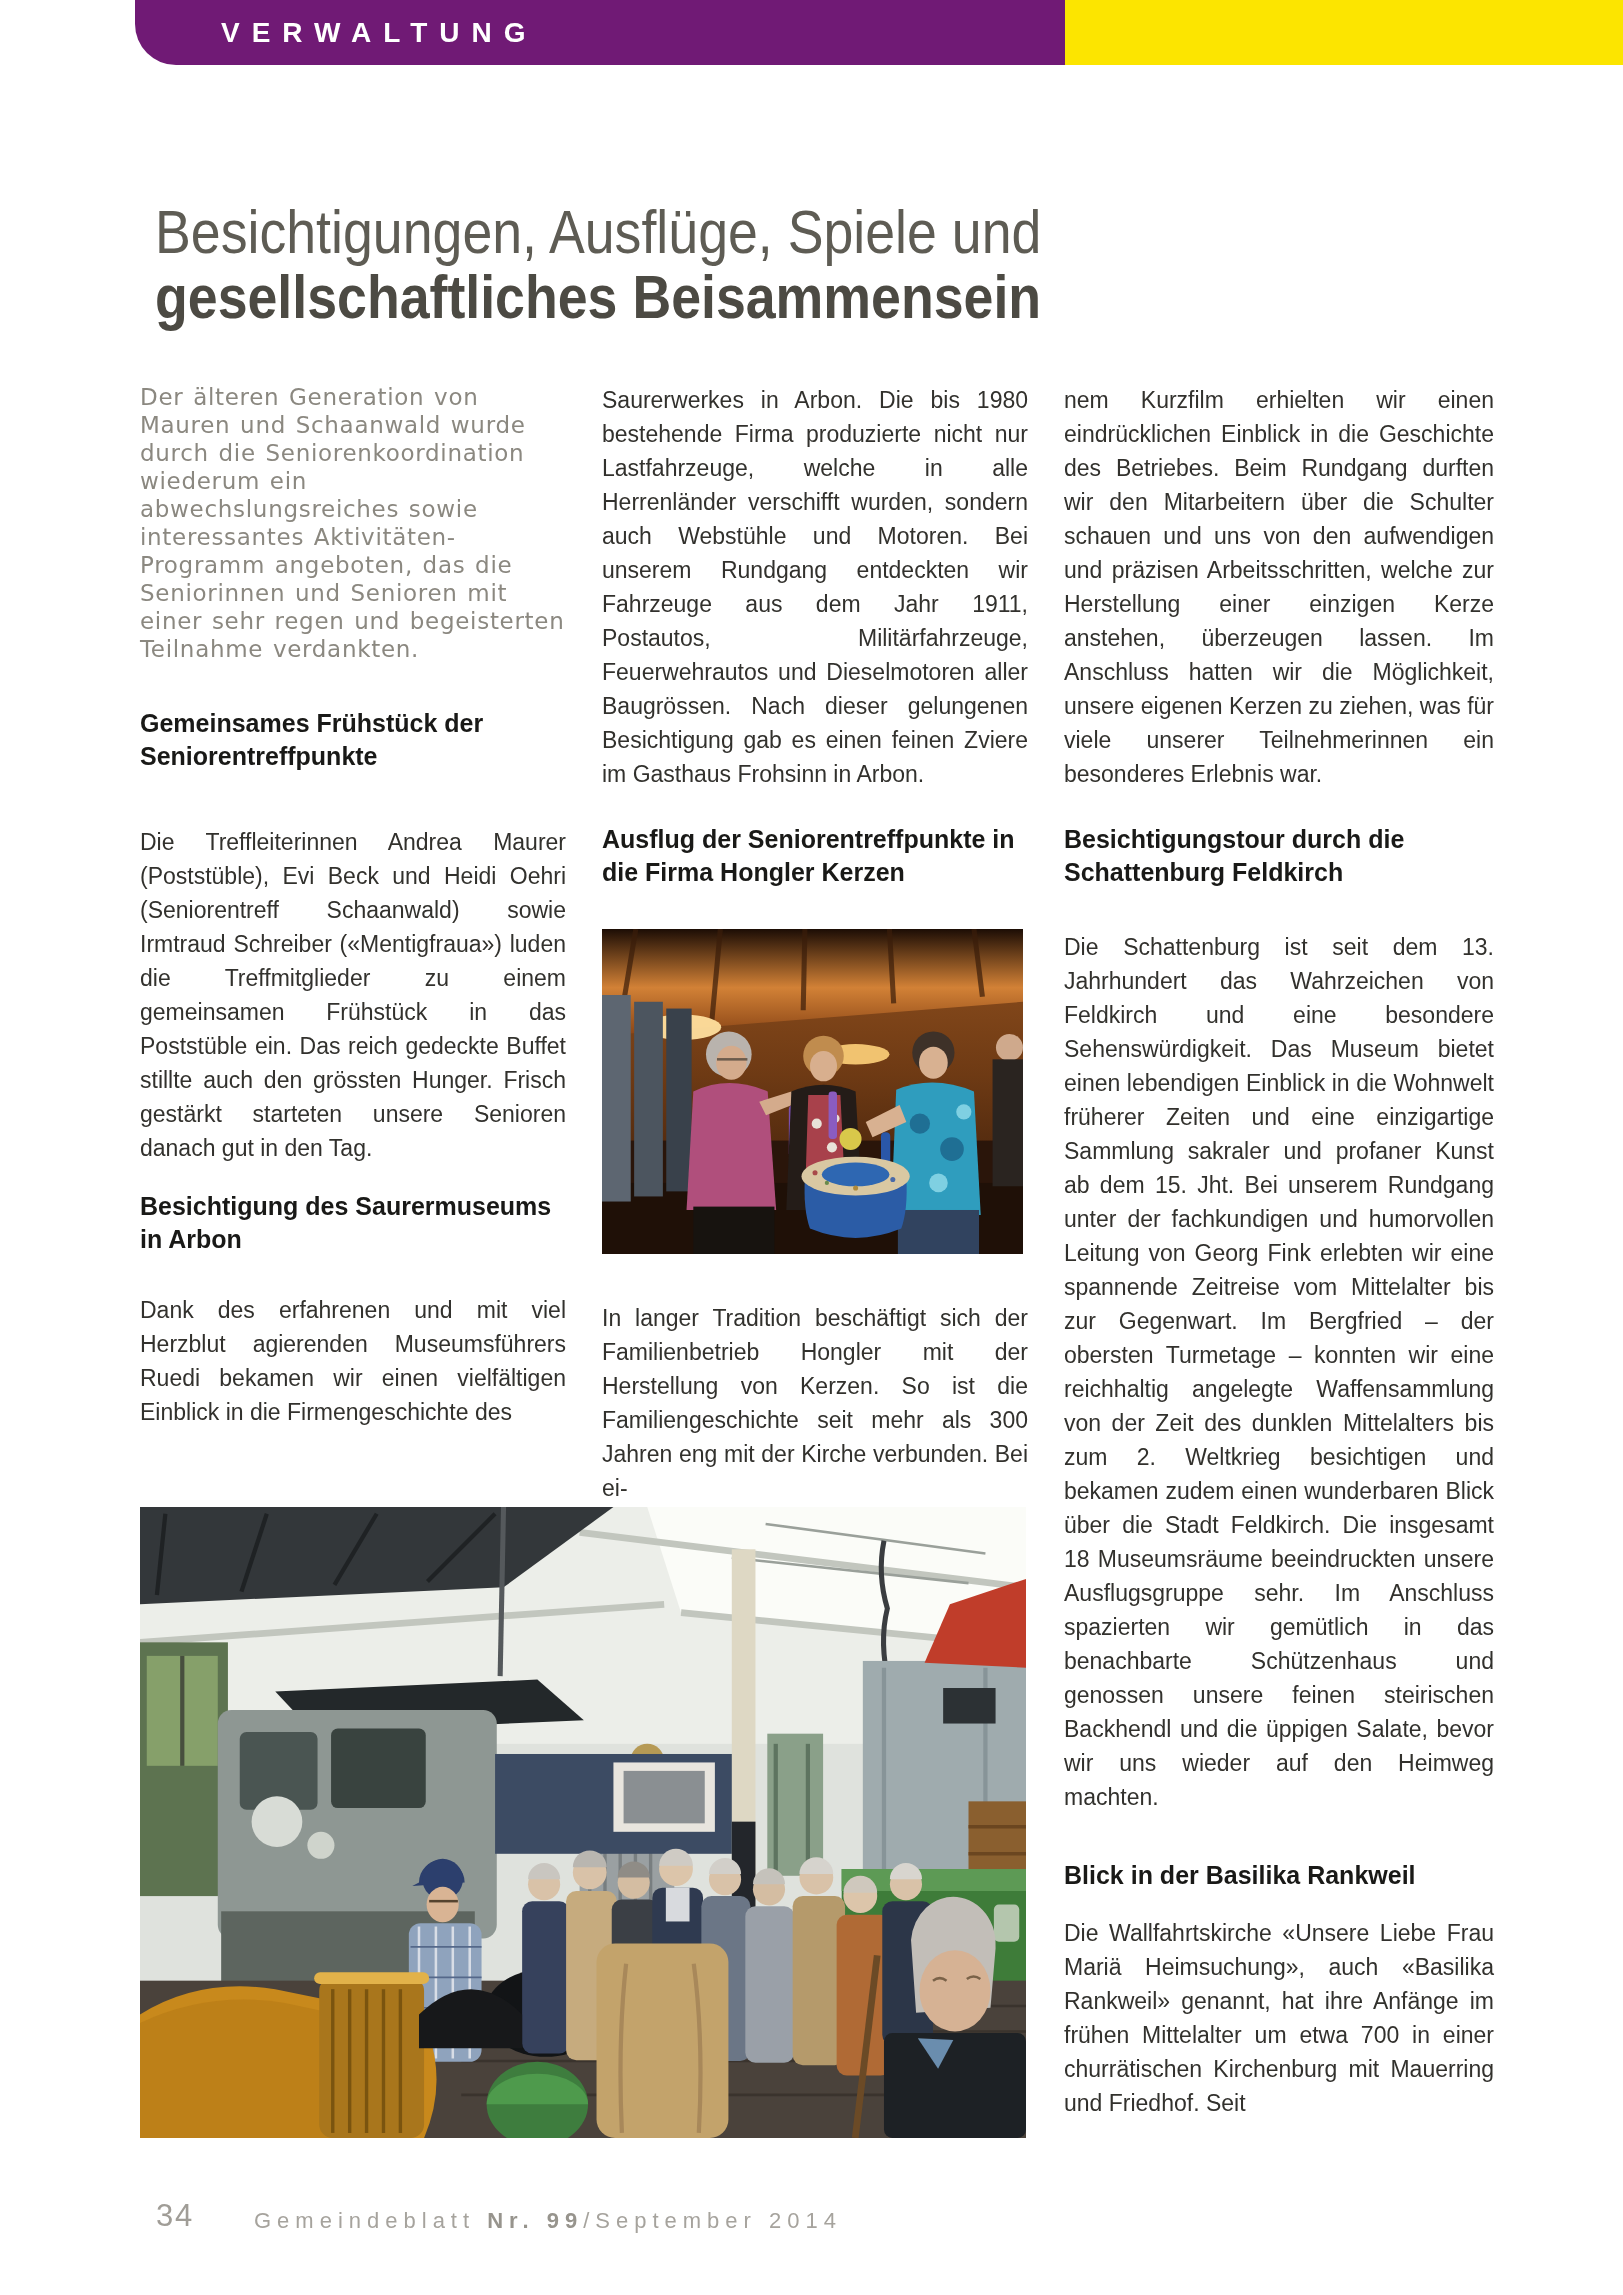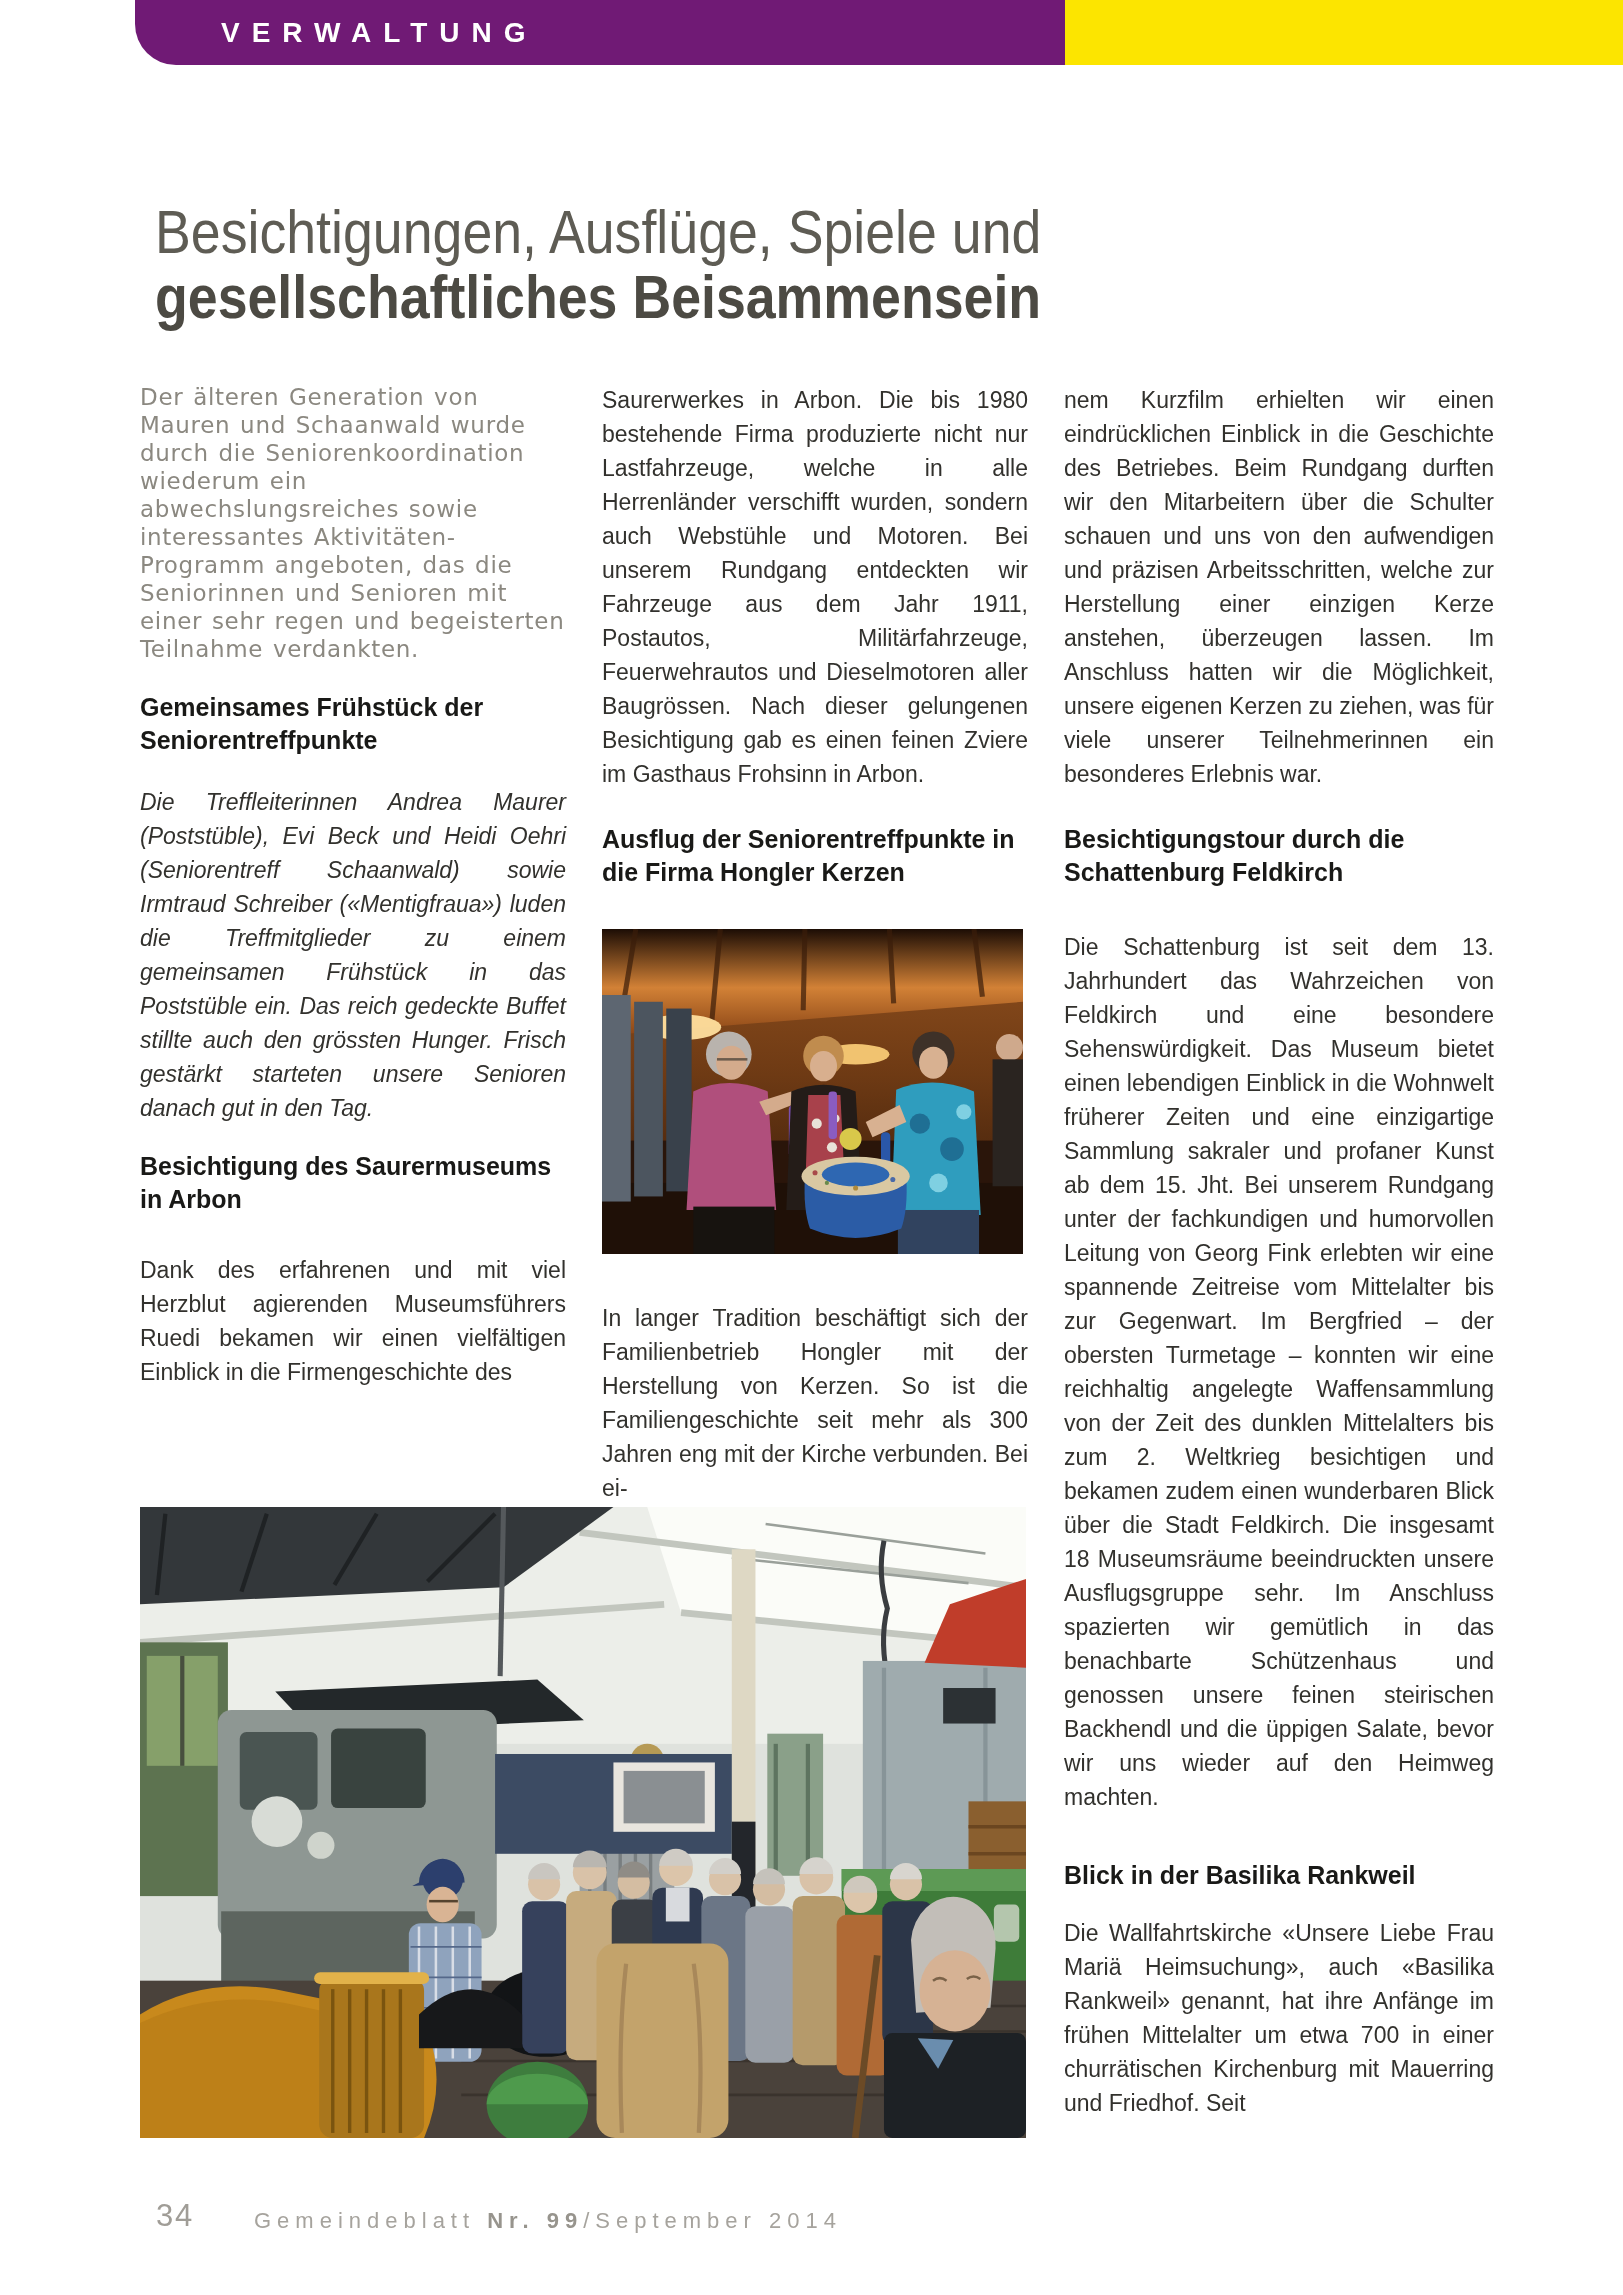--- a/index.html
+++ b/index.html
@@ -24,22 +24,22 @@
   .col{position:absolute;top:383px;width:426px;color:#32312d;
        font-size:23px;line-height:34px;}
   .col1{left:140px;}
   .col2{left:602px;}
   .col3{left:1064px;width:430px;}
   .col p{margin:0;text-align:justify;}
   .col p.intro{font-family:"DejaVu Sans",sans-serif;color:#8b8880;font-size:23px;
        line-height:28px;letter-spacing:0.7px;word-spacing:1.7px;text-align:left;}
   h3.sec{margin:0;font-size:25px;line-height:33px;font-weight:700;color:#191917;text-align:left;}
 
-  .col1 h3.m-h1{margin-top:28px;}
-  .col1 p.m-p1{margin-top:28px;font-style:italic;}
+  .col1 h3.m-h1{margin-top:44px;}
+  .col1 p.m-p1{margin-top:52px;}
   .col1 h3.m-h2{margin-top:25px;}
   .col1 p.m-p2{margin-top:37px;}
 
   .col2 h3.m2-h{margin-top:32px;}
   .col2 .photo-a{margin-top:40px;width:421px;height:325px;overflow:hidden;}
   .col2 p.m2-p2{margin-top:47px;}
 
   .col3 h3.m3-h1{margin-top:32px;}
   .col3 p.m3-p2{margin-top:41px;}
   .col3 h3.m3-h2{margin-top:45px;}

